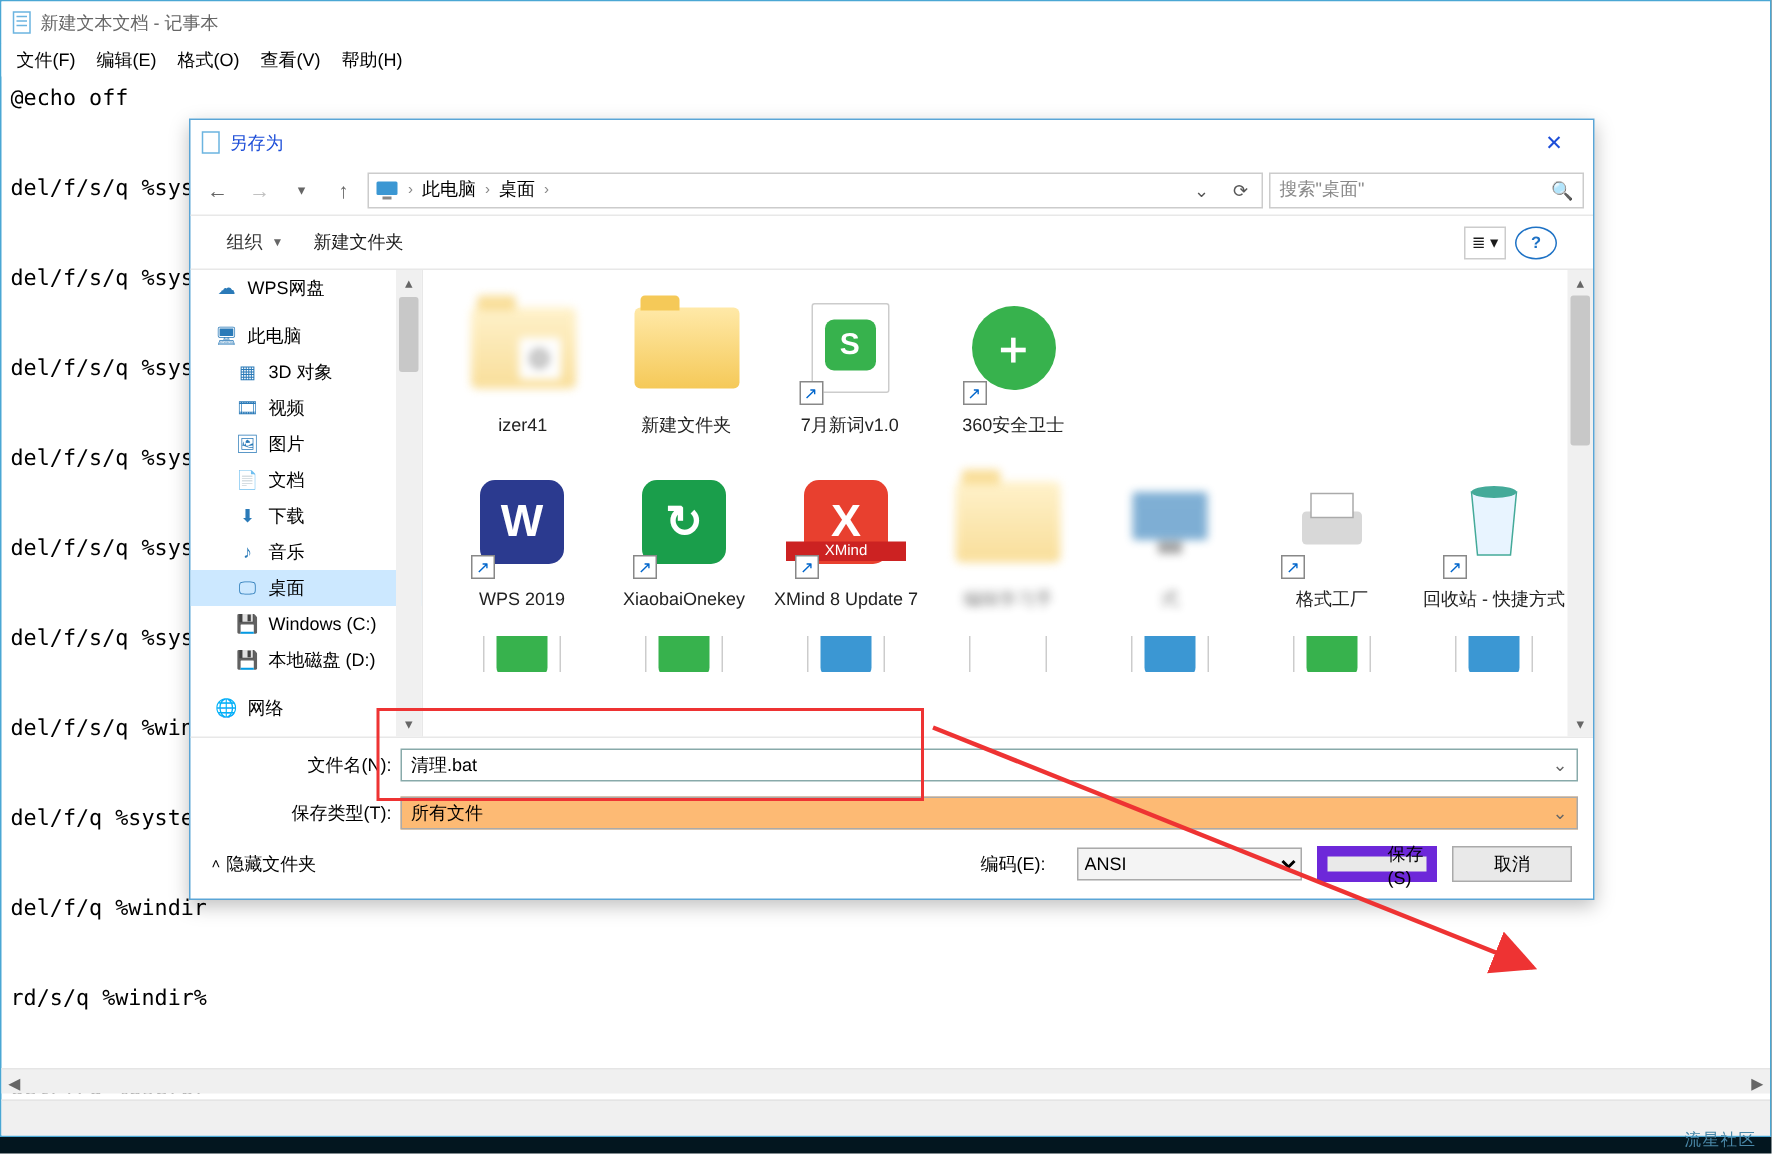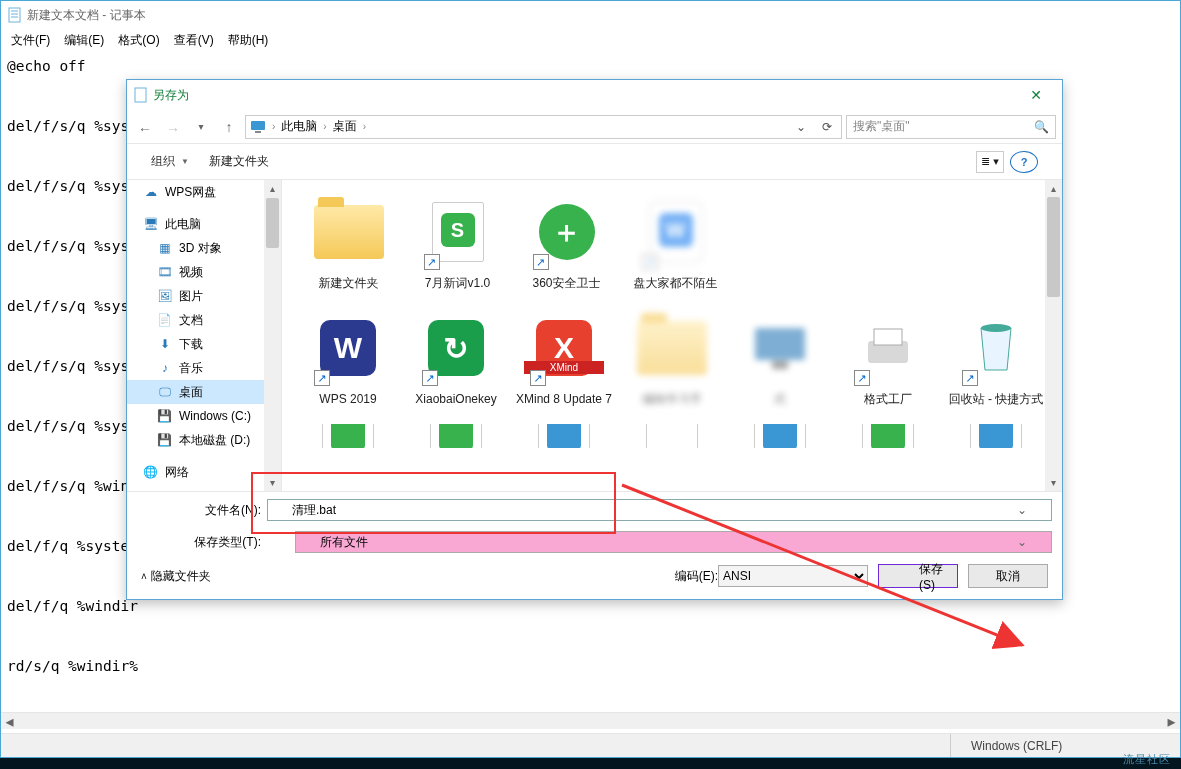--- a/index.html
+++ b/index.html
@@ -13,21 +13,21 @@
 .notepad-menu span { padding: 0 4px; }
 .notepad-body { position: absolute; top: 50px; left: 6px; right: 6px; bottom: 28px; background: #fff; overflow: hidden; }
 .notepad-text { white-space: pre; font-size: 14.5px; line-height: 30px; font-family: Consolas, "Microsoft YaHei", monospace; color: #000; }
 .notepad-hscroll { position: absolute; bottom: 28px; left: 0; right: 0; height: 17px; background: #f0f0f0; border-top: 1px solid #e5e5e5; display:flex; }
 .notepad-hscroll .hb { width:17px; height:17px; display:flex; align-items:center; justify-content:center; color:#666; }
 .notepad-status { position: absolute; bottom: 0; left: 0; right: 0; height: 24px; background: #f0f0f0; border-top: 1px solid #e5e5e5; display: flex; align-items: center; font-size: 12px; color: #444; }
 .notepad-status .cell { border-left: 1px solid #ccc; padding: 0 20px; height: 100%; display: flex; align-items: center; }
 
 
 .dialog { position: absolute; top: 79px; left: 126px; width: 937px; height: 521px; background: #fff; border: 1px solid #5aa5d6; box-shadow: 0 4px 12px rgba(0,0,0,.25); }
-.dlg-title { height: 30px; display: flex; align-items: center; padding: 0 6px; font-size: 12px; color: #15803d; }
+.dlg-title { height: 30px; display: flex; align-items: center; padding: 0 6px; font-size: 12px; color: #1d4ed8; }
 .dlg-title .sp { flex: 1; }
 .dlg-title .dclose { width: 40px; height: 28px; display: flex; align-items: center; justify-content: center; font-size: 14px; }
 .dlg-nav { height: 34px; display: flex; align-items: center; padding: 0 6px; gap: 4px; border-bottom: 1px solid #e8e8e8; }
 .navbtn { width: 24px; height: 24px; display: flex; align-items: center; justify-content: center; color: #666; font-size: 14px; }
 .addrbar { flex: 1; height: 24px; border: 1px solid #ccc; display: flex; align-items: center; padding: 0 4px; font-size: 12px; gap: 6px; }
 .addrbar .pc-icon { width: 16px; height: 16px; }
 .addrbar .sep { color: #888; font-size: 10px; }
 .addrbar .sp { flex: 1; }
 .addrbar .vbtn { width: 20px; text-align: center; color: #555; }
 .searchbox { width: 210px; height: 24px; border: 1px solid #ccc; display: flex; align-items: center; padding: 0 6px; font-size: 12px; color: #888; }
@@ -60,31 +60,31 @@
 .folder-ov { position:absolute; bottom:6px; right:10px; width:28px; height:28px; background:#fff; border-radius:3px; font-size:18px; display:flex; align-items:center; justify-content:center;}
 .shortcut { position:absolute; left:6px; bottom:2px; width:16px; height:16px; background:#fff; border:1px solid #888; font-size:11px; color:#0066cc; display:flex; align-items:center; justify-content:center;}
 .app-tile { width:56px; height:56px; border-radius:10px; display:flex; align-items:center; justify-content:center; font-size:30px; font-weight:bold; color:#fff;}
 .page-ico { width:52px; height:60px; background:#fff; border:1px solid #ccc; border-radius:2px; position:relative;}
 .page-ico .inner { position:absolute; top:10px; left:8px; right:8px; bottom:14px; border-radius:6px; display:flex; align-items:center; justify-content:center; font-weight:bold; color:#fff; font-size:20px;}
 .blur { filter: blur(3px); opacity:.6; }
 
 .dlg-bottom { position: absolute; bottom: 0; left: 0; right: 0; height: 108px; border-top: 1px solid #e8e8e8; }
 .field-row { display: flex; align-items: center; height: 28px; margin: 4px 10px 0 60px; font-size: 12px; }
 .field-row label { width: 80px; text-align: right; padding-right: 6px; }
-.field-row .inp { flex: 1; height: 22px; border: 1px solid #8aa; background: #fff; padding: 0 24px; font-size: 12px; display:flex; align-items:center; justify-content:space-between; }
-.field-row .inp.sel { background: #f9a8d4; border-color:#aaa;margin-left:28px; }
+.field-row .inp { flex: 1; height: 22px; border: 1px solid #8aa; background: #fff; padding: 0 6px; font-size: 12px; display:flex; align-items:center; justify-content:space-between; }
+.field-row .inp.sel { background: #fdba74; border-color:#aaa; }
 .redbox { position: absolute; border: 2px solid #e33; pointer-events: none; }
 .rb1 { top: 392px; left: 124px; width: 365px; height: 62px; }
 .action-row { display:flex; align-items:center; height:40px; padding: 0 14px; font-size:12px;}
 .action-row .hide { display:flex; align-items:center; gap:4px; }
 .action-row .sp { flex:1; }
-.action-row label { margin-right: 0; }
+.action-row label { margin-right: 21px; }
 .action-row select.enc { width: 150px; height: 22px; border:1px solid #aaa; font-size:12px; background:#f4f4f4;}
 .btn { width: 80px; height: 24px; margin-left: 10px; border: 1px solid #aaa; background: #e9e9e9; font-size:12px; display:flex; align-items:center; justify-content:center;}
-.btn.primary { border: 1px solid #6d28d9; padding-left: 40px; }
+.btn.primary { border: 7px solid #6d28d9; padding-left: 40px; }
 
 
 .arrow-svg { position:absolute; top: 395px; left: 490px; width: 440px; height: 185px; pointer-events:none; }
 
 .watermark { position:absolute; right:10px; bottom:2px; font-size:11px; color:#4a88a8; letter-spacing:1px;}
 
 svg { display:block; }
 </style>
 </head>
 <body>
@@ -139,21 +139,20 @@
 
 echo. &amp; pause</div>
   </div>
   <div class="notepad-hscroll">
     <div class="hb">◂</div>
     <div style="flex:1"></div>
     <div class="hb">▸</div>
   </div>
   <div class="notepad-status">
     <div style="flex:1"></div>
-    <div class="cell" style="width:230px">Windows (CRLF)</div>
   </div>
 </div>
 
 <div class="dialog">
   <div class="dlg-title">
     <svg width="16" height="16">
         <rect x="2" y="1" width="11" height="14" fill="#fff" stroke="#6bb4e0"></rect>
       </svg>
     <span style="margin-left:4px">另存为</span>
     <div class="sp"></div>
@@ -253,49 +252,48 @@
     <div class="filegrid" id="filegrid">
       <div class="fg-scroll">
         <div class="fu">▴</div>
         <div class="fg-track">
             <div class="fg-thumb"></div>
           </div>
         <div class="fd" style="position:absolute;bottom:0;width:100%;">▾</div>
       </div>
     <div class="grid-row">
           <div class="file-item">
+            <div class="thumb blur">
+              <div class="folder-ico">
+                <div class="folder-ov">⚙</div>
+              </div>
+            </div>
+            <div class="lbl">izer41</div>
+          </div>
+          <div class="file-item">
             <div class="thumb">
               <div class="folder-ico"></div>
             </div>
             <div class="lbl">新建文件夹</div>
           </div>
           <div class="file-item">
             <div class="thumb">
               <div class="page-ico">
                 <div class="inner" style="background:#37b24d">S</div>
               </div>
               <div class="shortcut">↗</div>
             </div>
             <div class="lbl">7月新词v1.0</div>
           </div>
           <div class="file-item">
             <div class="thumb">
               <div class="app-tile" style="background:#37b24d;border-radius:50%;">＋</div>
               <div class="shortcut">↗</div>
             </div>
             <div class="lbl">360安全卫士</div>
-          </div>
-          <div class="file-item">
-            <div class="thumb blur">
-              <div class="page-ico">
-                <div class="inner" style="background:#1d7ff0">W</div>
-              </div>
-              <div class="shortcut">↗</div>
-            </div>
-            <div class="lbl">盘大家都不陌生</div>
           </div>
         </div>
         <div class="grid-row">
           <div class="file-item">
             <div class="thumb">
               <div class="app-tile" style="background:#2b3a8f;">W</div>
               <div class="shortcut">↗</div>
             </div>
             <div class="lbl">WPS 2019</div>
           </div>

